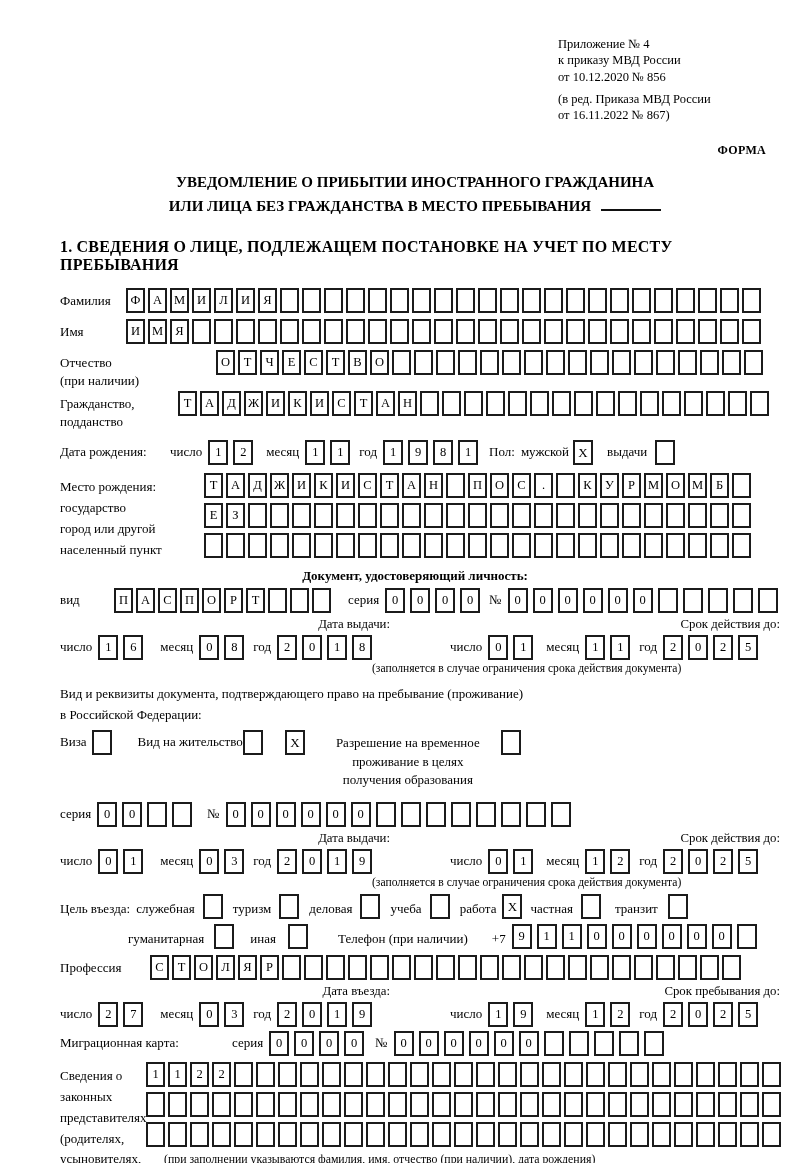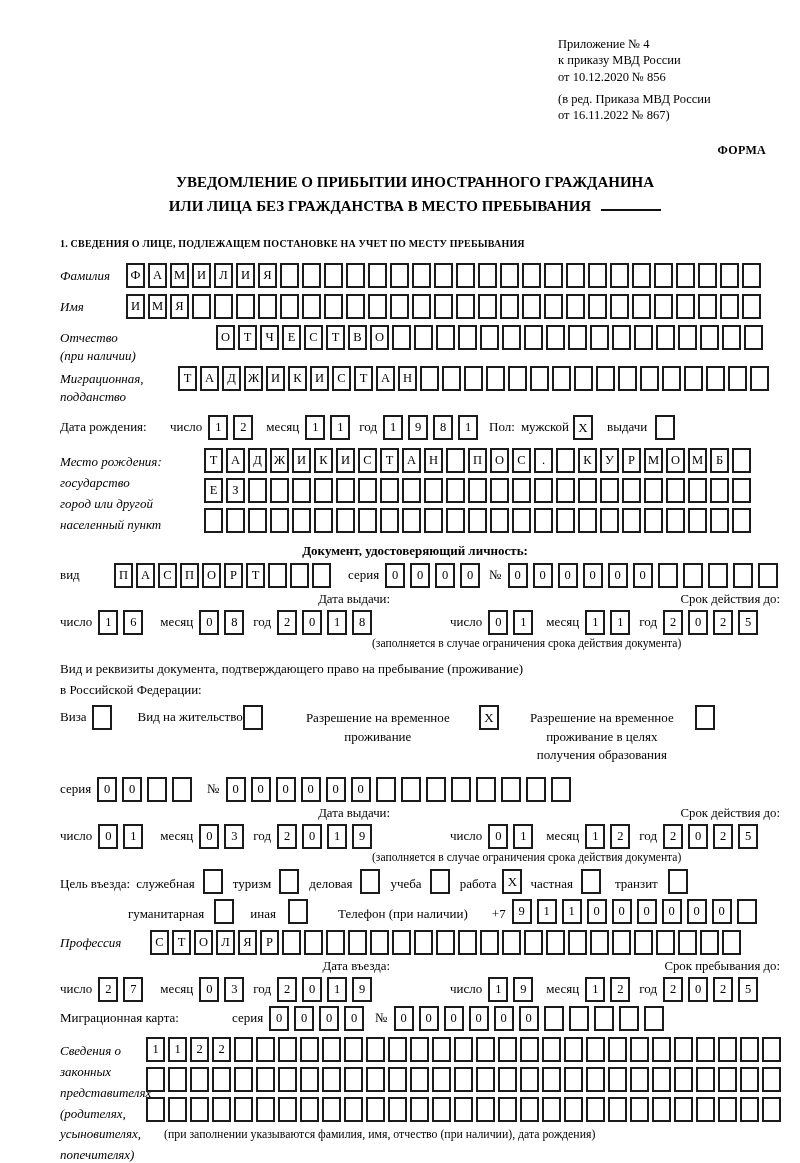--- a/index.html
+++ b/index.html
@@ -11,24 +11,24 @@
   }
   .page { padding:36px 30px 0 60px; }
 
   .ref { margin-left:498px; font-size:12.5px; line-height:1.3; }
   .ref .gap { margin-top:6px; }
   .forma { text-align:right; padding-right:4px; font-weight:bold; font-size:12px; margin-top:20px; letter-spacing:.3px; }
 
   .title { text-align:center; font-weight:bold; font-size:15px; line-height:1.6; margin-top:12px; }
   .blank { display:inline-block; width:60px; border-bottom:2px solid #111; height:13px; margin-left:10px; }
 
-  .sec { font-weight:bold; font-size:10px; margin-top:20px; letter-spacing:.2px; }
+  .sec { font-weight:bold; font-size:16px; margin-top:20px; letter-spacing:.2px; }
 
   .row { display:flex; align-items:flex-start; }
-  .lbl { line-height:1.35; padding-top:4px; flex:none;font-style:italic; }
+  .lbl { line-height:1.35; padding-top:4px; flex:none; }
   .cells { display:flex; flex:none; }
   .cb {
     width:19px; height:25px; border:2px solid #1b1b1b; margin-right:3px;
     text-align:center; font-size:12.5px; line-height:21px; flex:none; overflow:hidden;
   }
   .sp .cb { margin-right:5px; width:20px; }
   .chk {
     display:inline-block; width:20px; height:25px; border:2px solid #1b1b1b;
     text-align:center; font-size:13px; line-height:21px; flex:none; vertical-align:top;
   }
@@ -180,21 +180,21 @@
         <span class="cb"></span>
         <span class="cb"></span>
         <span class="cb"></span>
         <span class="cb"></span>
         <span class="cb"></span>
       </span>
   </div>
 
   <div class="row" style="margin-top:2px">
     <span class="lbl" style="width:118px">
-      <span>Миграционная,</span><br>
+      <span>Гражданство,</span><br>
       <span>подданство</span>
     </span>
     <span class="cells">
         <span class="cb">Т</span>
         <span class="cb">А</span>
         <span class="cb">Д</span>
         <span class="cb">Ж</span>
         <span class="cb">И</span>
         <span class="cb">К</span>
         <span class="cb">И</span>
@@ -429,21 +429,20 @@
   <div class="intro">
     <div>Вид и реквизиты документа, подтверждающего право на пребывание (проживание)</div>
     <div>в Российской Федерации:</div>
   </div>
 
   <div class="opts">
     <span class="opt-lbl" style="margin-right:5px">Виза</span>
     <span class="chk" style="margin-right:26px"></span>
     <span class="opt-lbl" style="margin-right:0">Вид на жительство</span>
     <span class="chk" style="margin-right:22px"></span>
-    <span class="opt-lbl-c" style="width:186px; margin-right:8px; padding-top:4px">Разрешение на временное проживание</span>
     <span class="chk" style="margin-right:18px">X</span>
     <span class="opt-lbl-c" style="width:170px; margin-right:8px; padding-top:4px">Разрешение на временное проживание в целях получения образования</span>
     <span class="chk"></span>
   </div>
 
   <div class="row mt12">
     <span class="inline-lbl">серия</span>
     <span class="cells sp" style="margin-right:10px">
         <span class="cb">0</span>
         <span class="cb">0</span>

